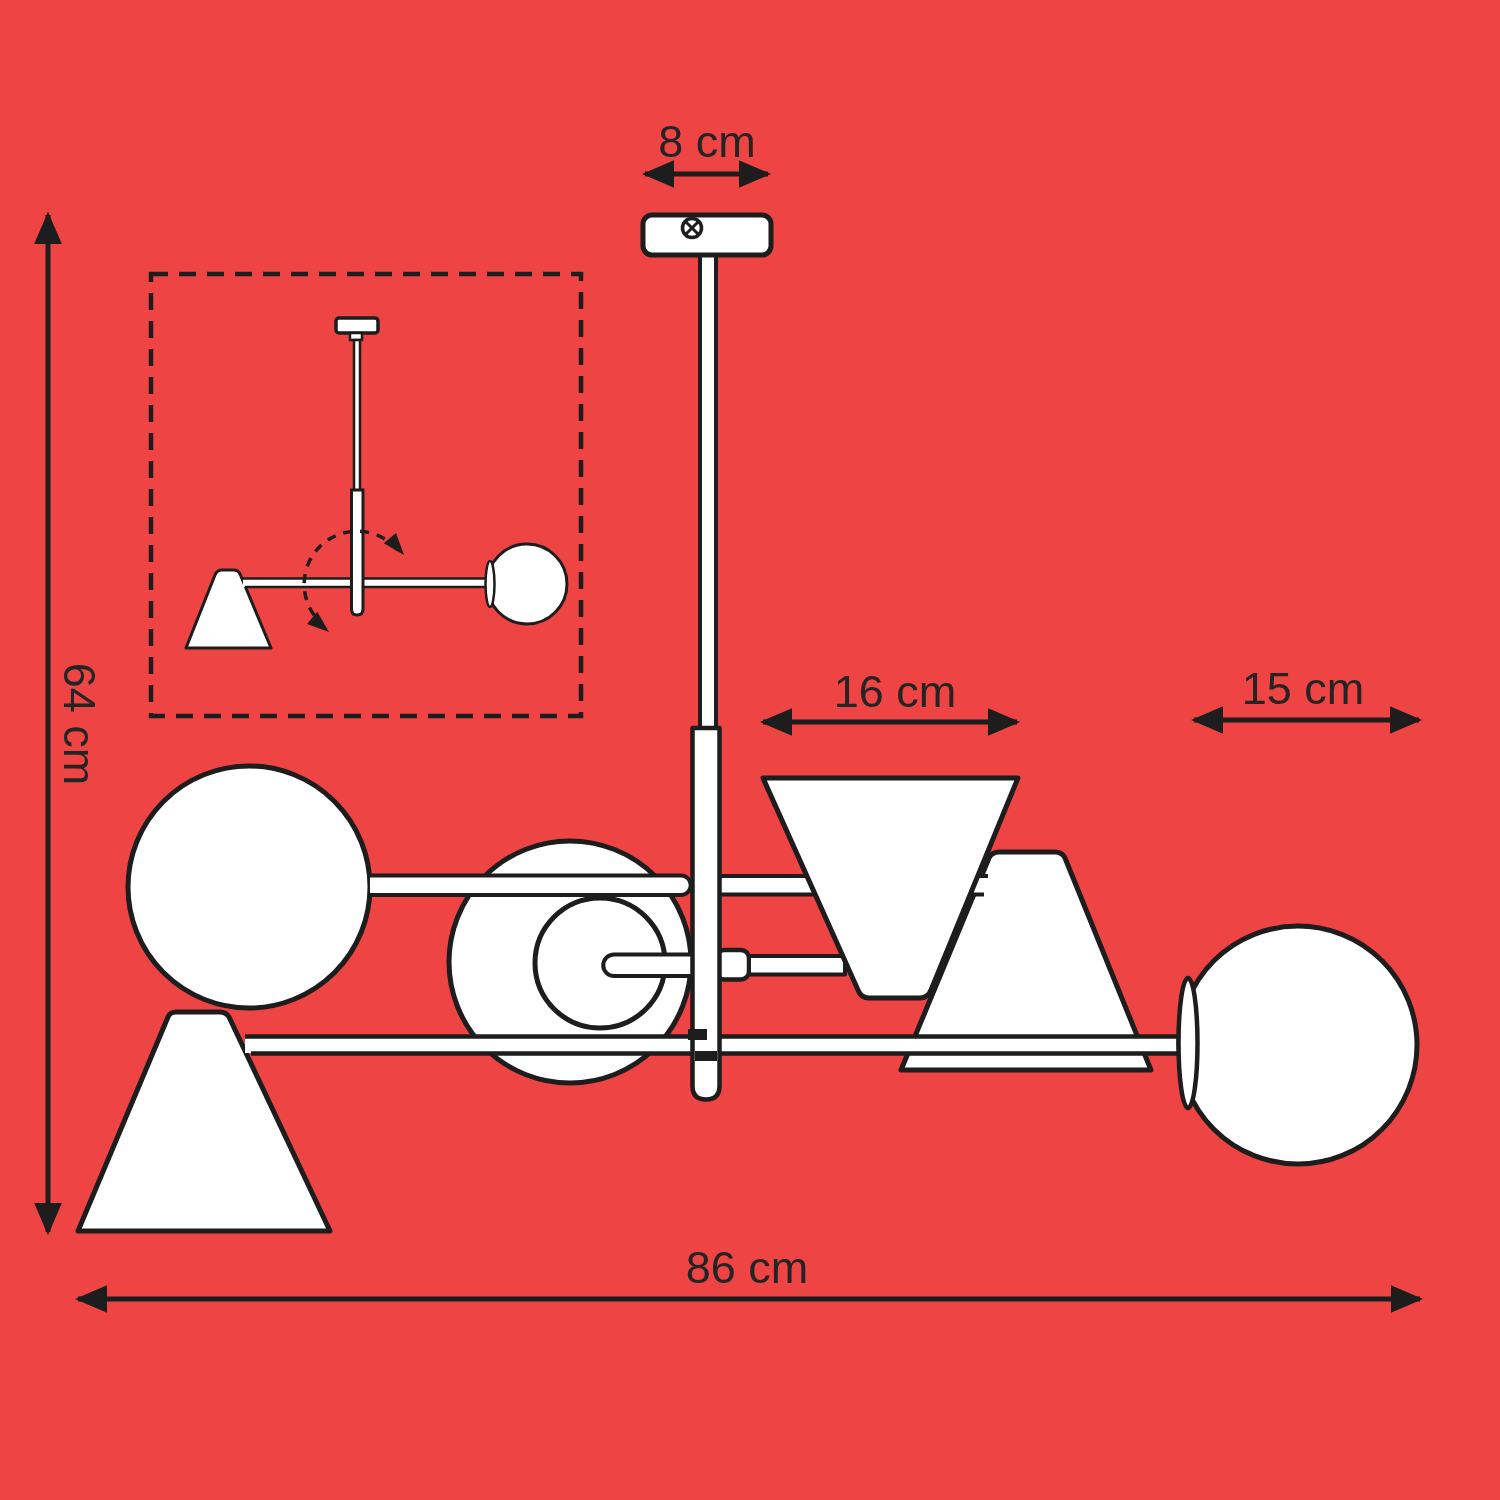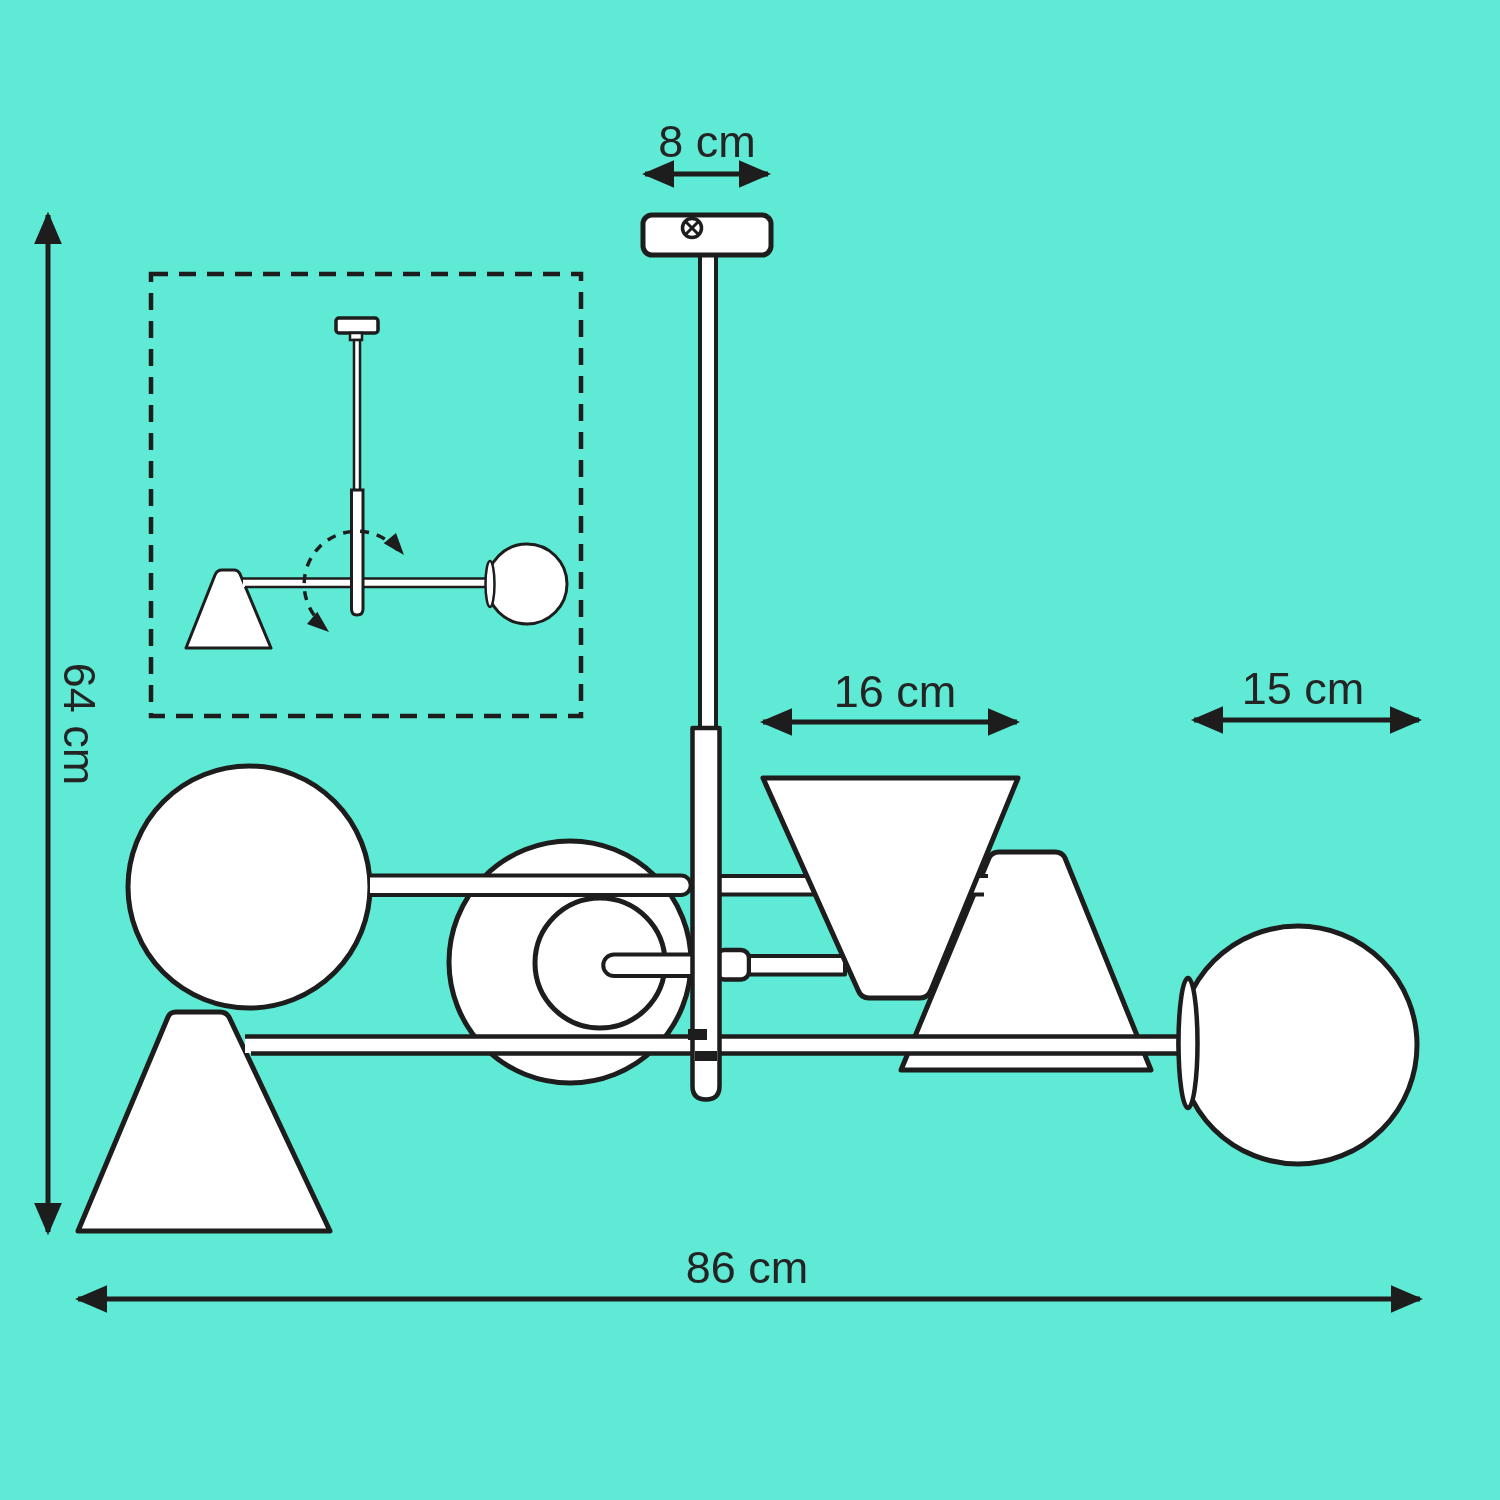--- a/index.html
+++ b/index.html
@@ -1,16 +1,16 @@
 <!DOCTYPE html>
 <html><head>
 <meta charset="utf-8">
 <style>
   html,body{margin:0;padding:0;background:#ffffff;}
-  .stage{position:relative;width:1500px;height:1500px;background:#5eead4;overflow:hidden;
+  .stage{position:relative;width:1500px;height:1500px;background:#ef4444;overflow:hidden;
          font-family:"Liberation Sans", sans-serif;}
   svg{display:block;}
   .dim-text{font-family:"Liberation Sans", sans-serif;font-size:45px;fill:#242424;}
 </style>
 </head>
 <body>
 
 <div class="stage">
 <svg width="1500" height="1500" viewBox="0 0 1500 1500">
   <defs>

